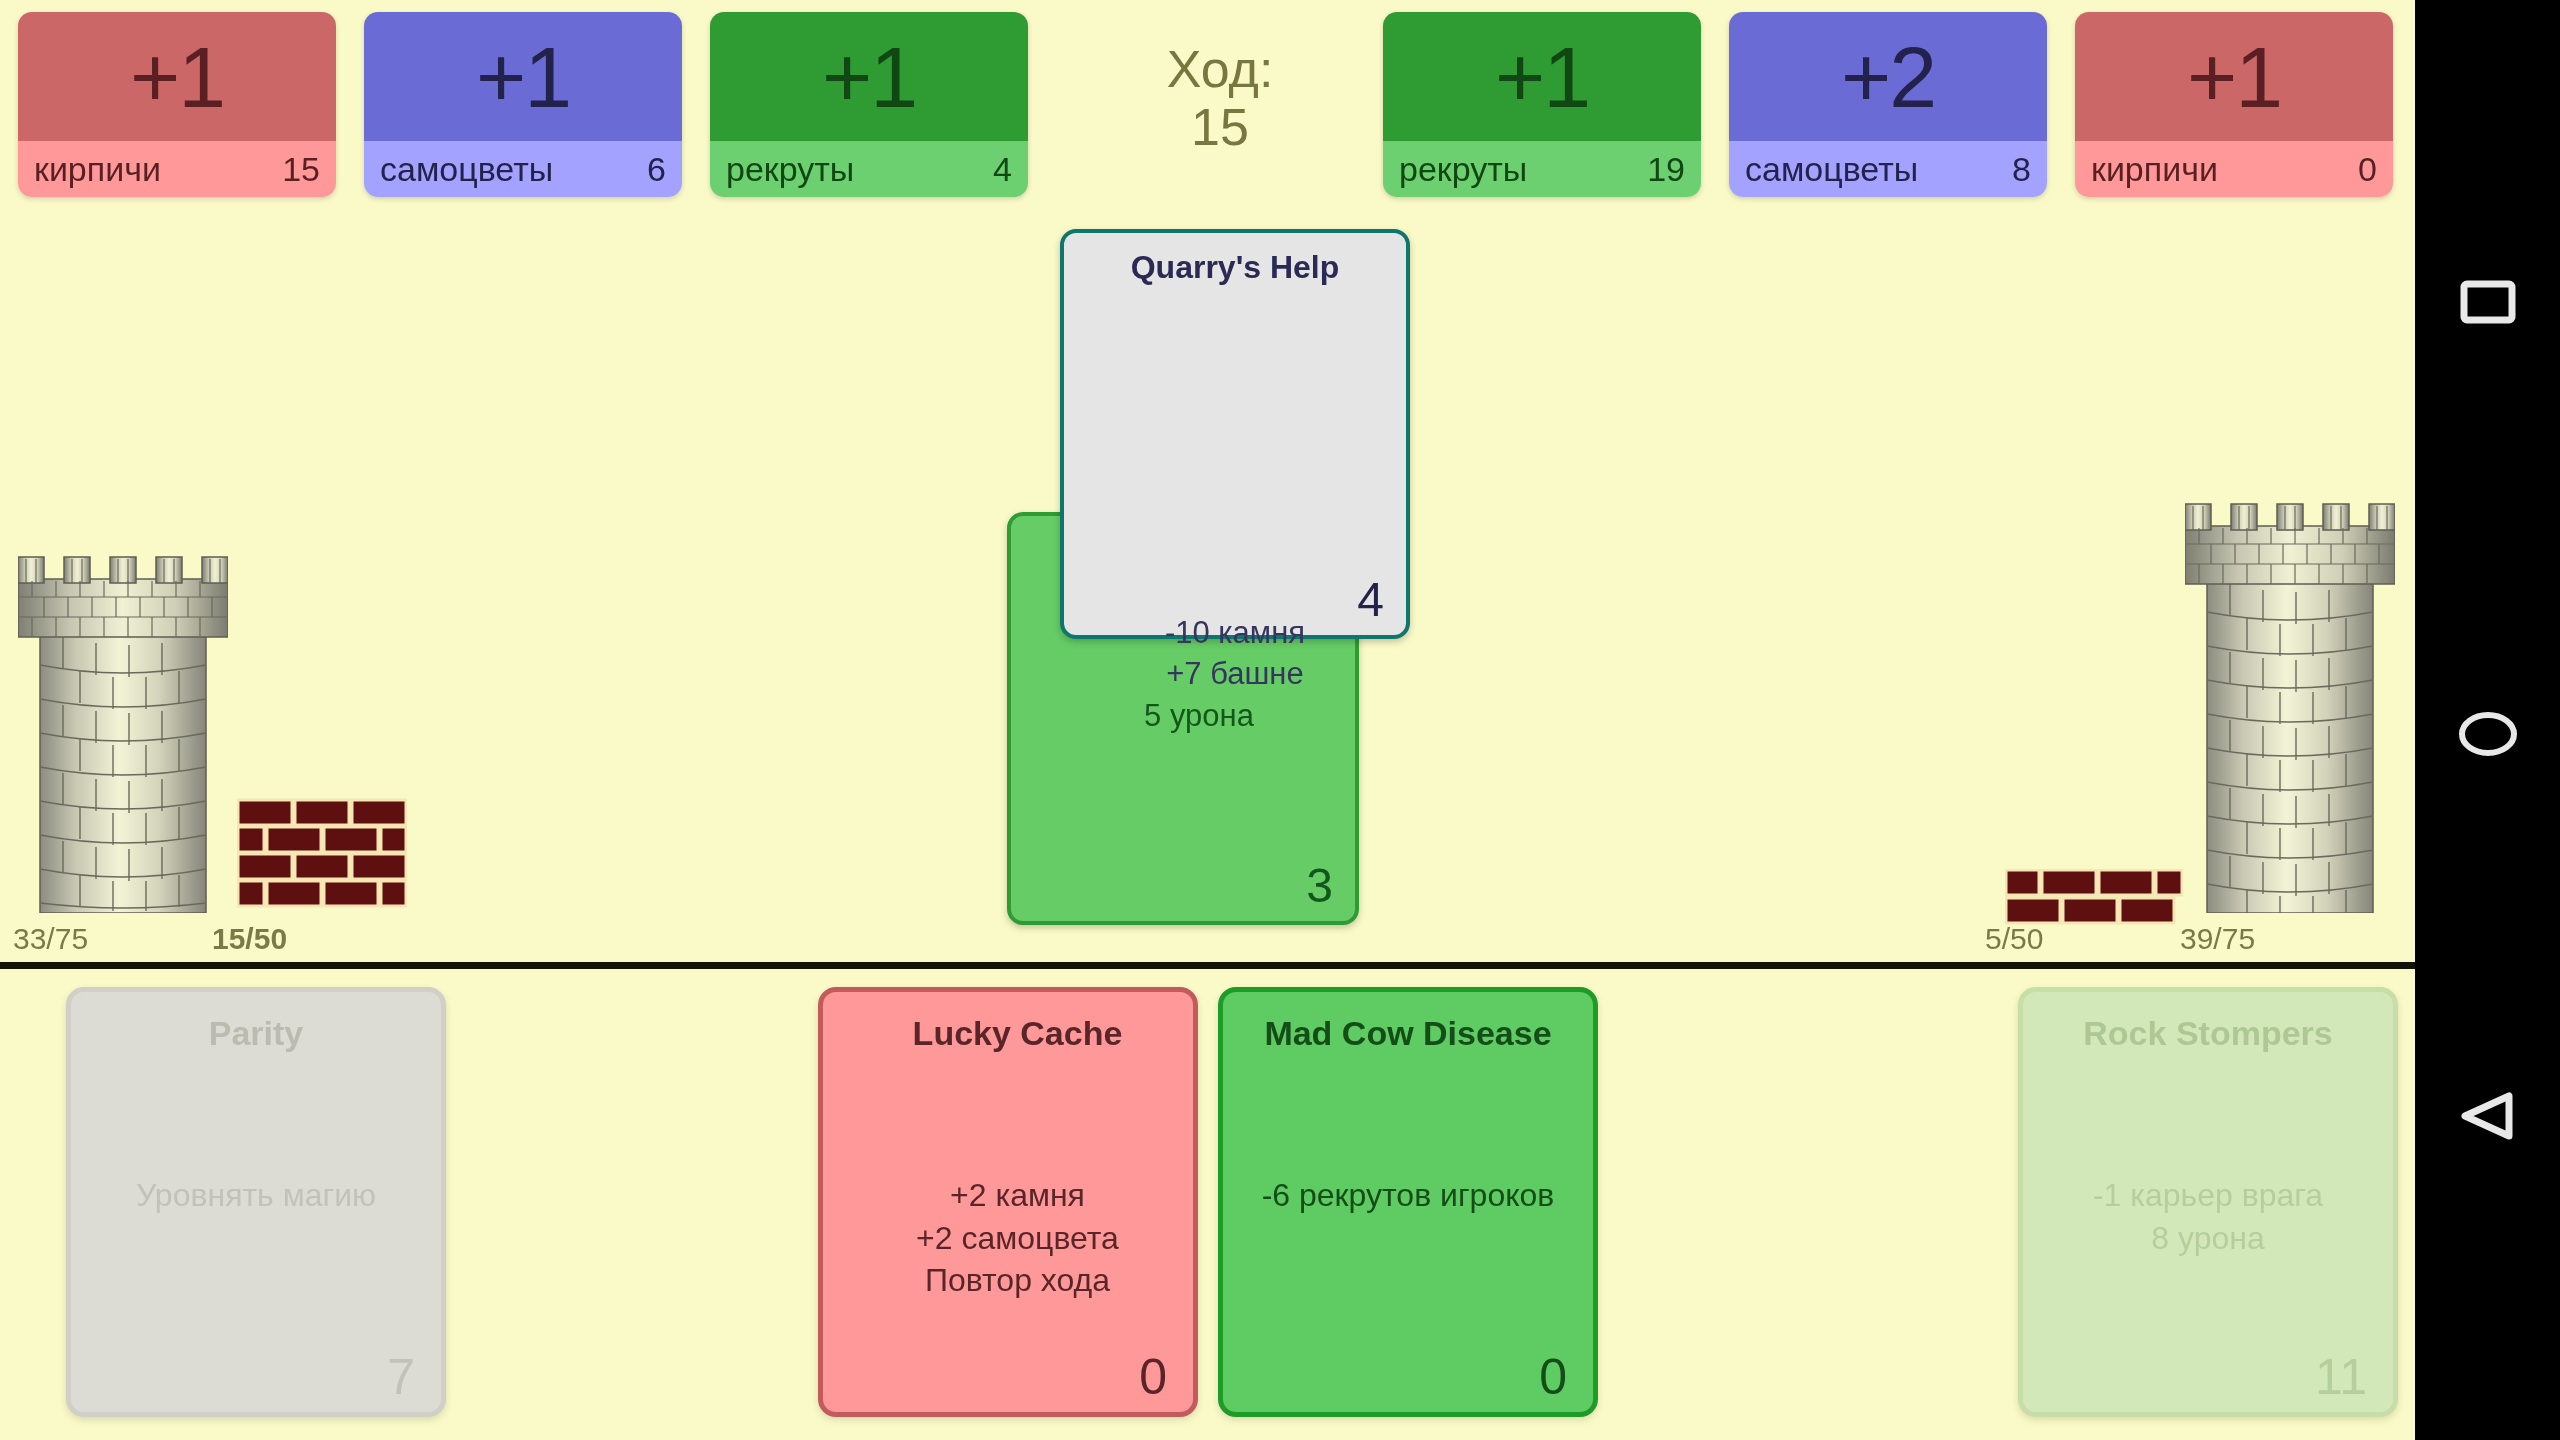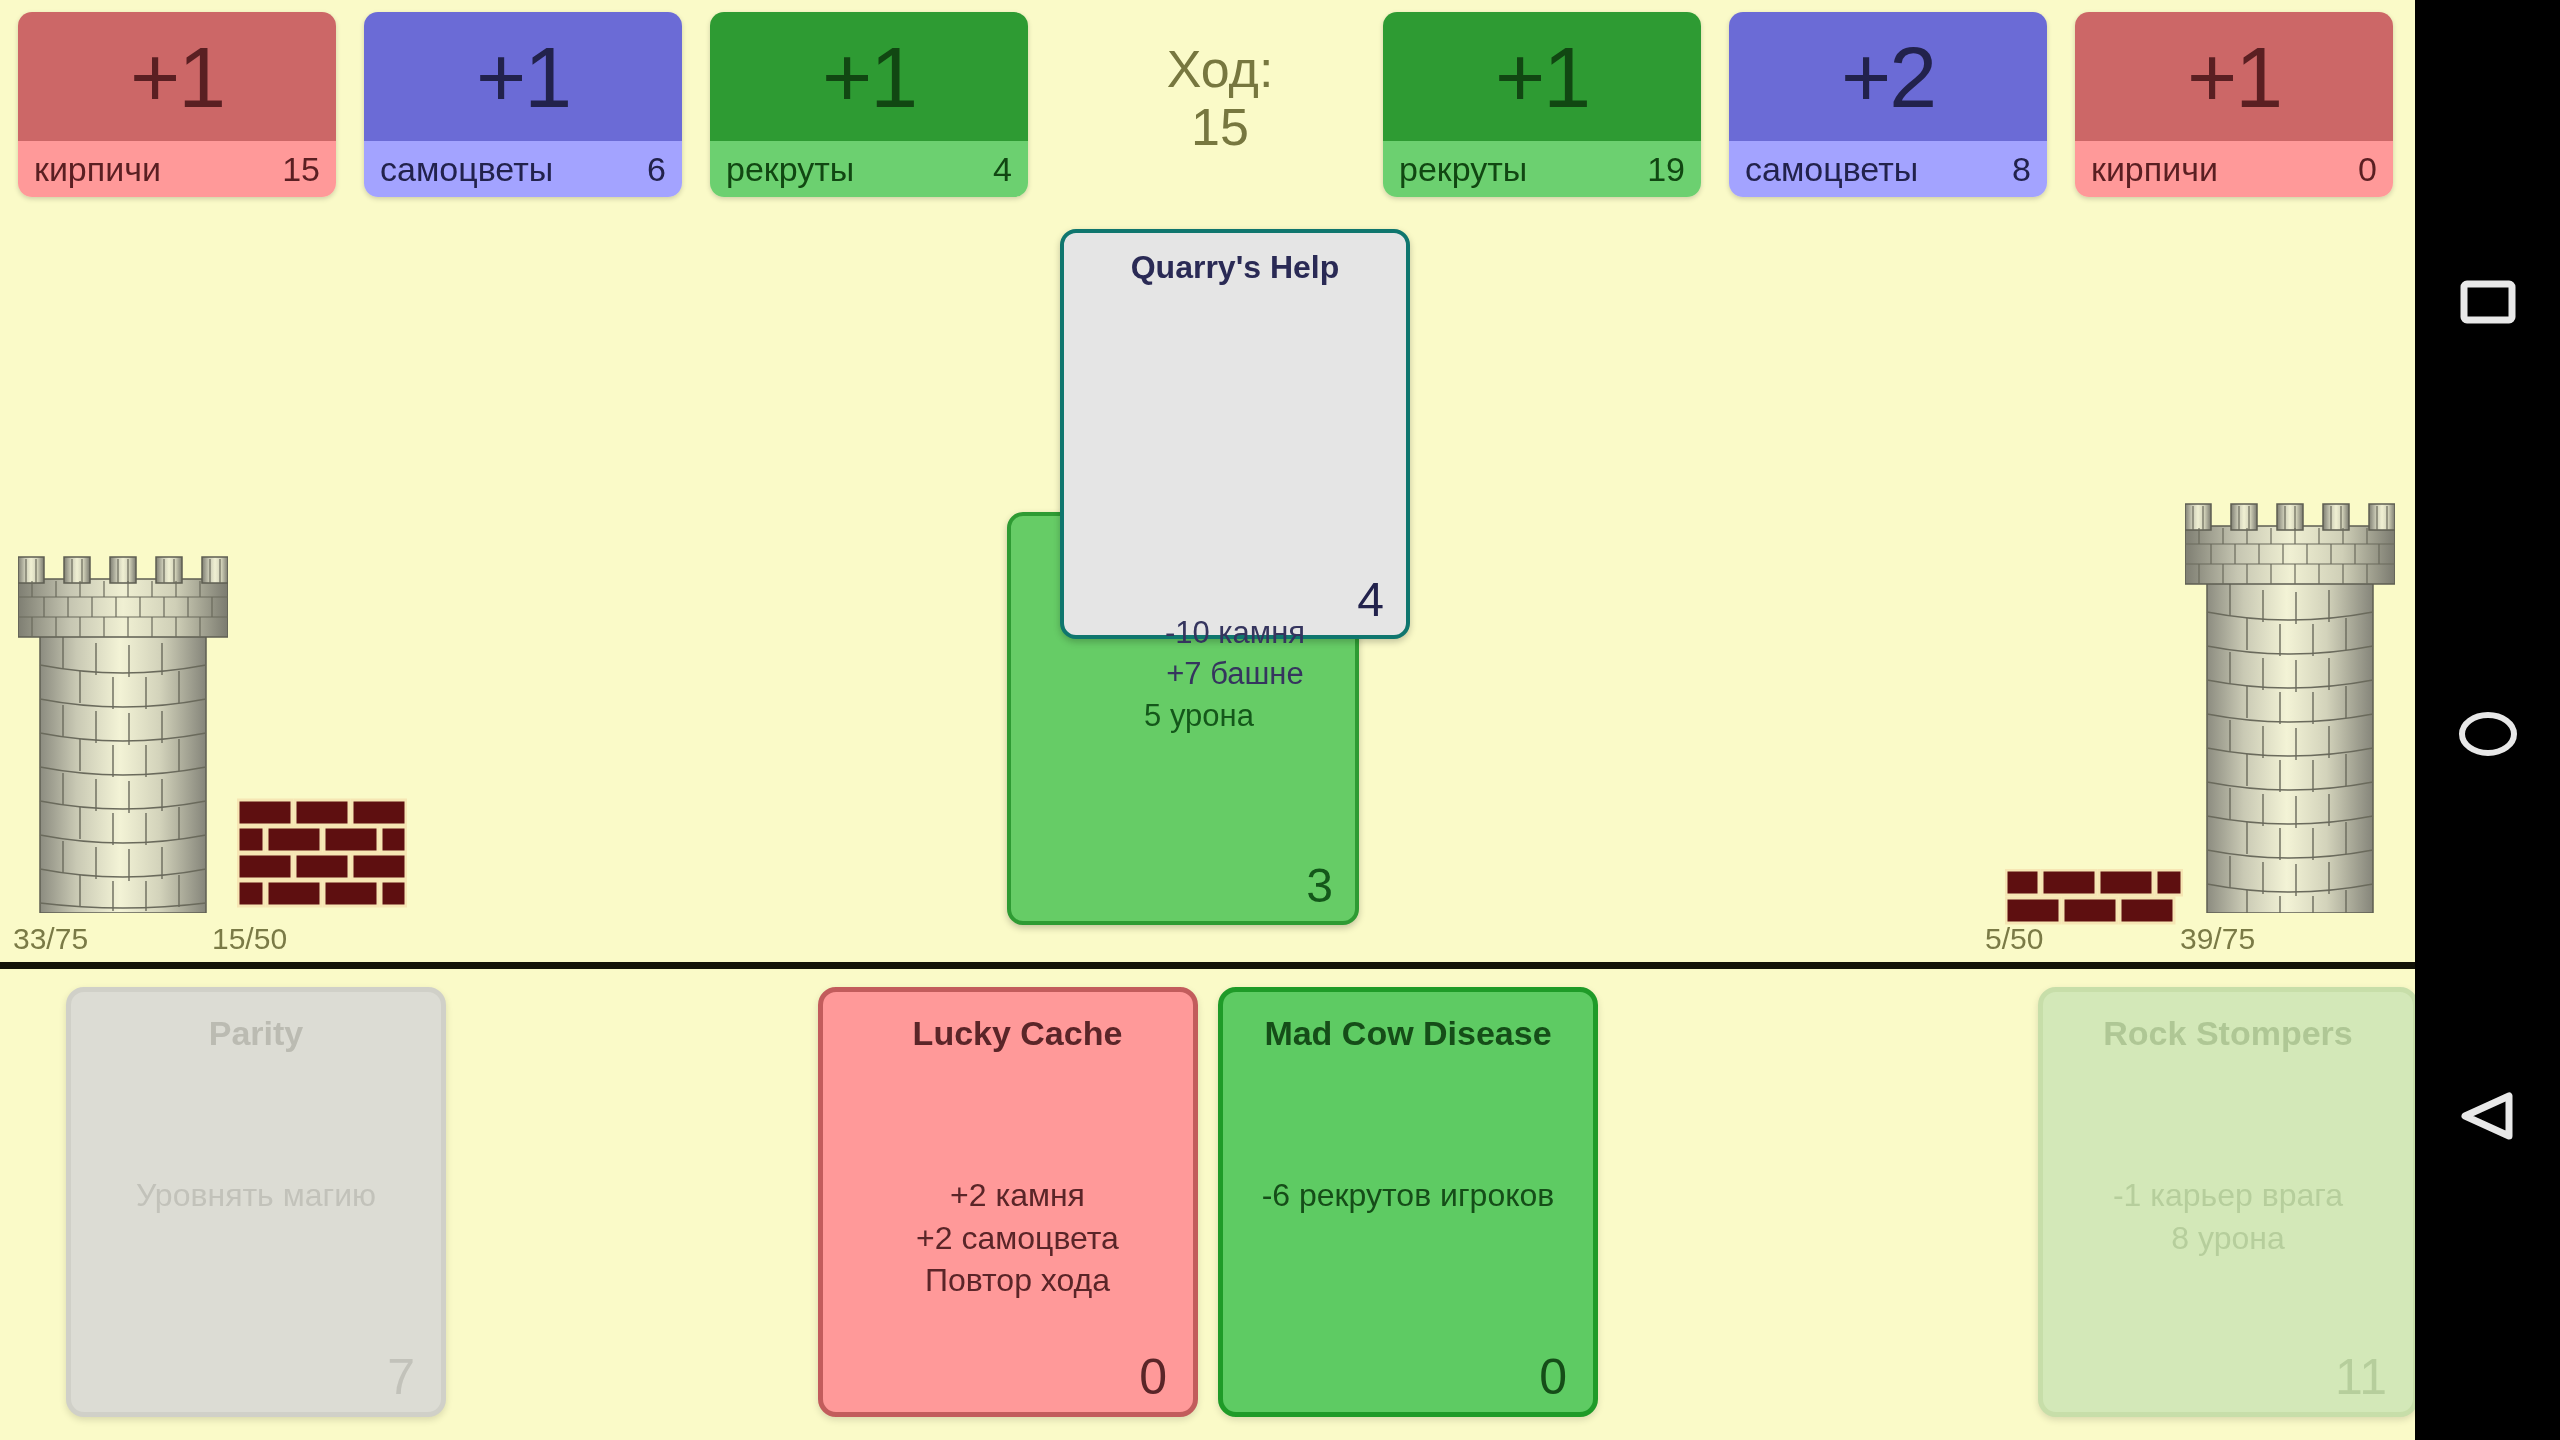--- a/index.html
+++ b/index.html
@@ -152,21 +152,21 @@
   
   .hc-green { background: #5ECB63; border: 5px solid #1F9B28; }
   .hc-green .hc-title, .hc-green .hc-body, .hc-green .hc-cost { color: #154D18; }
   
   .hc-dis-gray { background: #DCDCD4; border: 5px solid #D0D0C8; margin-left: 48px; }
   .hc-dis-gray .hc-title { color: #BBBBB2; }
   .hc-dis-gray .hc-body, .hc-dis-gray .hc-cost { color: #C2C2BA; }
   .hc-dis-tan { background: #F5DFC3; border: 5px solid #EBD3B4; }
   .hc-dis-tan .hc-title { color: #D4BC9D; }
   .hc-dis-tan .hc-body, .hc-dis-tan .hc-cost { color: #DCC4A6; }
-  .hc-dis-green { background: #D3E8B8; border: 5px solid #C7DEA9; margin-left: 20px; }
+  .hc-dis-green { background: #D3E8B8; border: 5px solid #C7DEA9; }
   .hc-dis-green .hc-title { color: #AFC795; }
   .hc-dis-green .hc-body, .hc-dis-green .hc-cost { color: #B6CE9C; }
 
   
   #navbar {
     position: absolute; left: 2415px; top: 0;
     width: 145px; height: 1440px; background: #000;
   }
   .nav-btn {
     position: absolute; left: 50%; transform: translateX(-50%);
@@ -379,21 +379,21 @@
             <rect x="1" y="56" width="54" height="25"></rect>
             <rect x="58" y="56" width="54" height="25"></rect>
             <rect x="115" y="56" width="54" height="25"></rect>
             <rect x="1" y="83" width="26" height="25"></rect>
             <rect x="30" y="83" width="54" height="25"></rect>
             <rect x="87" y="83" width="54" height="25"></rect>
             <rect x="144" y="83" width="25" height="25"></rect>
           </g>
         </svg>
       </div>
-      <div class="meter" style="left:212px; top:922px;">15/50</div>
+      <div class="meter" style="left:212px; top:922px;font-weight:bold;">15/50</div>
     </div>
 
     <div class="side">
 
       <div class="wall" style="left:2005px; top:869px;">
         <svg width="178" height="56" viewBox="0 0 178 56" xmlns="http://www.w3.org/2000/svg">
           <g fill="#5E0F10" stroke="#F6E6B4" stroke-width="3">
             <rect x="1" y="1" width="33" height="25"></rect>
             <rect x="37" y="1" width="54" height="25"></rect>
             <rect x="94" y="1" width="54" height="25"></rect>

